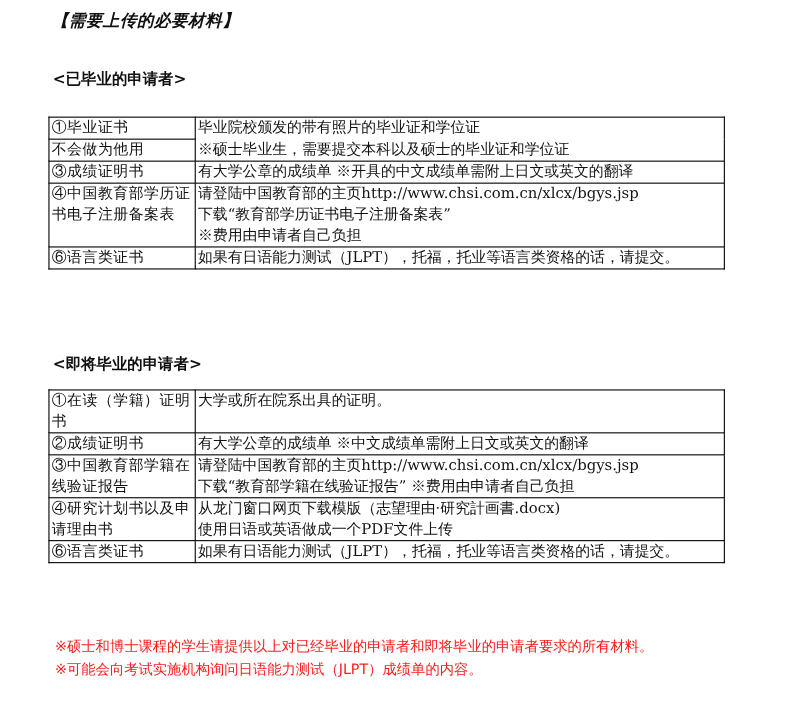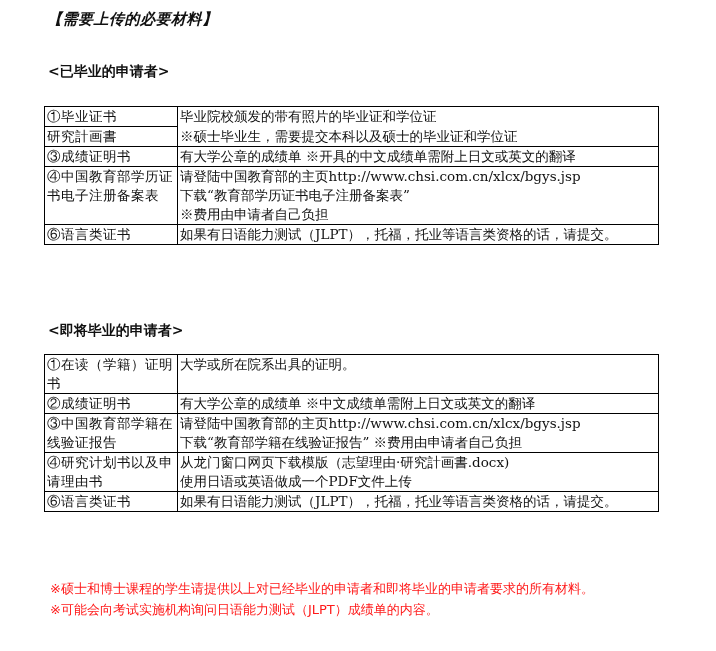--- a/index.html
+++ b/index.html
@@ -42,21 +42,21 @@
 
 <div class="section-heading" style="top:63px;">&lt;已毕业的申请者&gt;</div>
 
 <table class="req" style="top:106px;">
   <tbody>
       <tr>
     <td class="label">①毕业证书</td>
     <td style="border-bottom:none;">毕业院校颁发的带有照片的毕业证和学位证</td>
   </tr>
   <tr>
-    <td class="label">研究計画書</td>
+    <td class="label">不会做为他用</td>
     <td style="border-top:none;"> ※硕士毕业生，需要提交本科以及硕士的毕业证和学位证</td>
   </tr>
   <tr>
     <td class="label">③成绩证明书</td>
     <td>有大学公章的成绩单 ※开具的中文成绩单需附上日文或英文的翻译</td>
   </tr>
   <tr>
     <td class="label">④中国教育部学历证书电子注册备案表</td>
     <td>请登陆中国教育部的主页http://www.chsi.com.cn/xlcx/bgys.jsp
  下载“教育部学历证书电子注册备案表”

